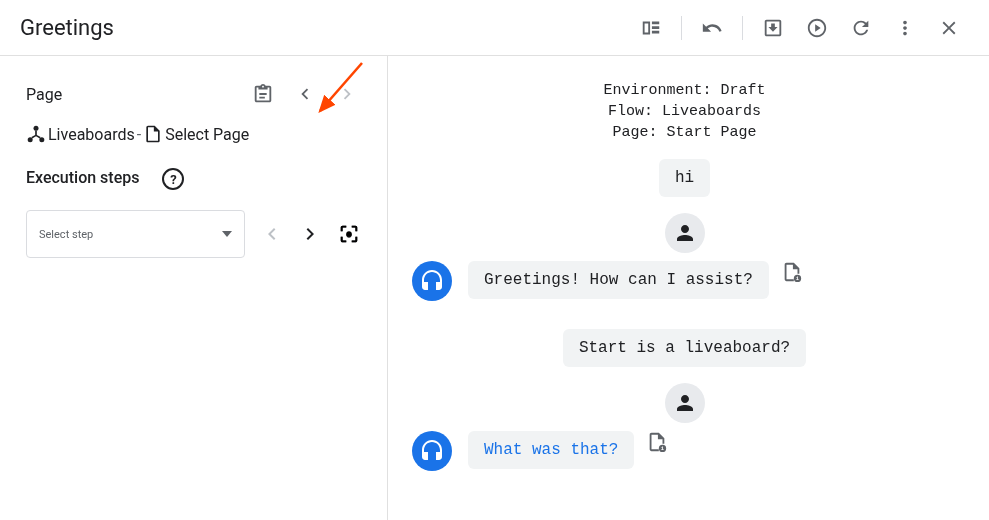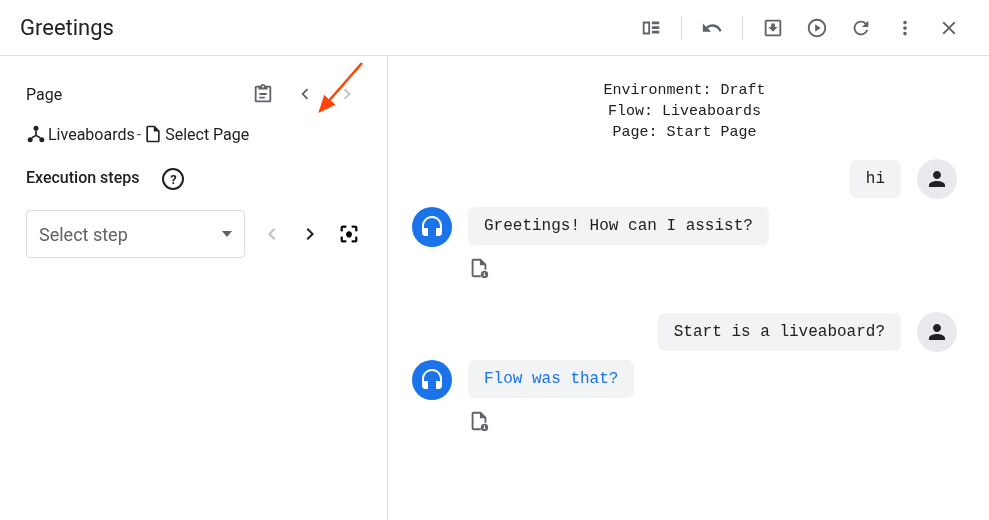--- a/index.html
+++ b/index.html
@@ -119,21 +119,21 @@
       width: 246px;
       height: 48px;
       border: 1px solid #dadce0;
       border-radius: 4px;
       display: flex;
       align-items: center;
       justify-content: space-between;
       padding: 12px 12px;
       cursor: pointer;
       color: #5f6368;
-      font-size: 18px;
+      font-size: 11px;
     }
     .select-step .caret { width:0;height:0;border-left:5px solid transparent;border-right:5px solid transparent;border-top:6px solid #5f6368; }
     .step-nav-btn {
       width: 28px; height: 28px;
       display: flex; align-items: center; justify-content: center;
       cursor: pointer;
       color: #202124;
     }
     .step-nav-btn.disabled { color: #bdc1c6; cursor: default; }
     .arrow-annotation {
@@ -154,21 +154,21 @@
       color: #202124;
       line-height: 1.4;
       margin-bottom: 16px;
     }
     .msg-row {
       display: flex;
       align-items: flex-start;
       gap: 16px;
       margin-bottom: 8px;
     }
-    .msg-row.user { justify-content: flex-end; align-items: center; }
+    .msg-row.user { justify-content: flex-end; align-items: center; flex-direction: column; }
     .bot-avatar {
       width: 40px; height: 40px;
       background: #1a73e8;
       border-radius: 50%;
       display: flex; align-items: center; justify-content: center;
       flex-shrink: 0;
     }
     .bot-avatar svg { width: 24px; height: 24px; fill: #fff; }
     .user-avatar {
       width: 40px; height: 40px;
@@ -180,21 +180,21 @@
     .user-avatar svg { width: 24px; height: 24px; fill: #202124; }
     .bubble {
       padding: 10px 16px;
       border-radius: 6px;
       font-size: 16px;
       max-width: 360px;
     }
     .bubble.user { background: #f1f3f4; color: #202124; font-weight: 500; }
     .bubble.bot { background: #f1f3f4; color: #202124; }
     .bubble.bot.highlight { color: #1a73e8; font-weight: 500; }
-    .bot-col { display: flex; flex-direction: column; gap: 12px; }
+    .bot-col { display: flex; flex-direction: row; gap: 12px; }
     .info-icon { margin-left: 0; color: #5f6368; }
     .info-icon svg { width: 22px; height: 22px; fill: #5f6368; }
     .msg-group-bot { margin-bottom: 28px; }
   </style>
 </head>
 <body>
 
 <div class="header">
   <div class="header-title">Greetings</div>
   <div class="header-actions">
@@ -364,21 +364,21 @@
       </div>
     </div>
 
     <div class="msg-row msg-group-bot">
       <div class="bot-avatar">
         <svg viewBox="0 0 24 24">
             <path d="M12 1C6.48 1 2 5.48 2 11v7c0 1.66 1.34 3 3 3h3v-8H4v-2c0-4.41 3.59-8 8-8s8 3.59 8 8v2h-4v8h3c1.66 0 3-1.34 3-3v-7c0-5.52-4.48-10-10-10z"></path>
           </svg>
       </div>
       <div class="bot-col">
-        <div class="bubble bot highlight">Flow was that?</div>
+        <div class="bubble bot highlight">What was that?</div>
         <div class="info-icon">
           <svg viewBox="0 0 24 24">
               <path d="M14 2H6c-1.1 0-2 .9-2 2v16c0 1.1.9 2 2 2h8v-2H6V4h7v5h5v5h2V8l-6-6z"></path>
               <circle cx="18" cy="19" r="4"></circle>
               <text x="18" y="21" font-size="6" fill="#fff" text-anchor="middle" font-weight="bold">i</text>
             </svg>
         </div>
       </div>
     </div>
 

